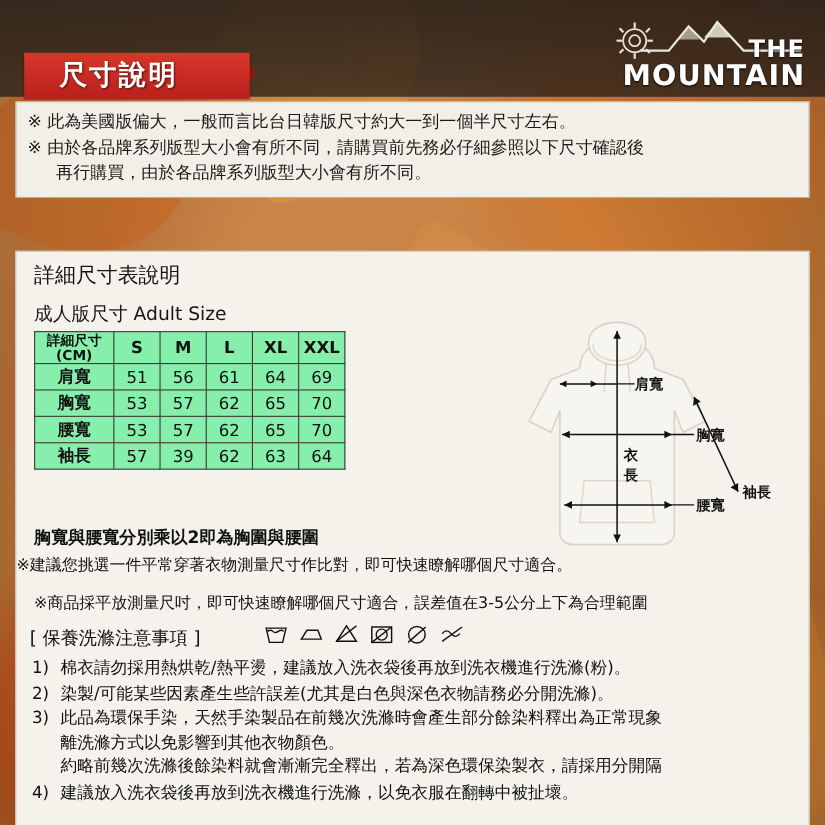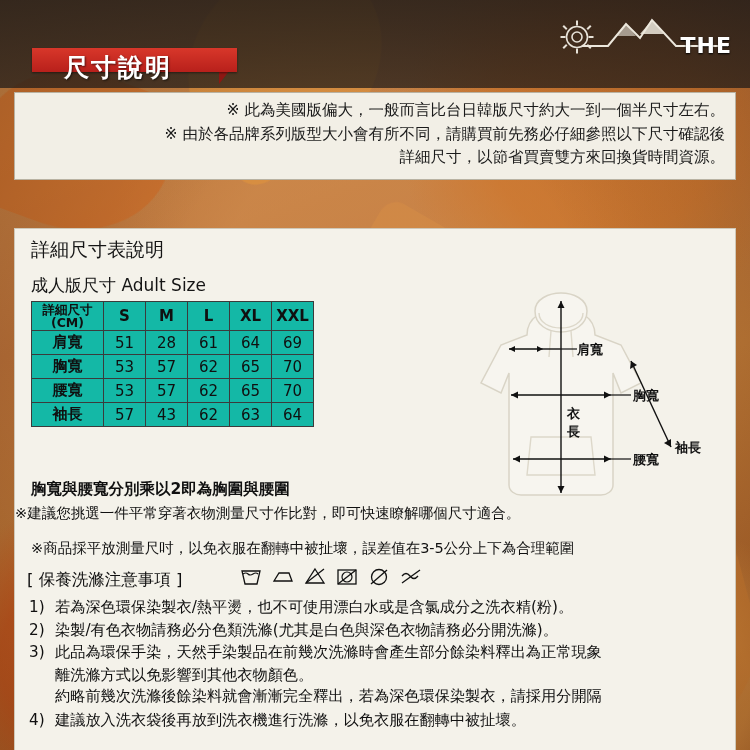--- a/index.html
+++ b/index.html
@@ -40,22 +40,22 @@
     position: absolute; inset: 0;
     background: radial-gradient(ellipse at 50% 45%, rgba(0,0,0,0) 40%, rgba(60,20,0,0.28) 100%);
   }
 
   
   .header {
     position: absolute; left: 0; top: 0; width: 750px; height: 88px;
     background: linear-gradient(180deg, rgba(24,22,22,0.80) 0%, rgba(30,26,24,0.72) 100%);
   }
   .title-ribbon {
-    position: absolute; left: 32px; top: 48px;
-    width: 205px; height: 24px;
+    position: absolute; left: 22px; top: 48px;
+    width: 205px; height: 42px;
     background: linear-gradient(180deg,#d8372a 0%, #b8201b 100%);
     box-shadow: 0 1px 2px rgba(0,0,0,.45);
     text-align: center;
   }
   .title-ribbon .txt {
     position: absolute; left: 32px; top: 3px;
     font-size: 25px; font-weight: bold; color: #ffffff;
     letter-spacing: 2px;
     text-shadow: 1px 1px 2px rgba(0,0,0,.6);
     font-family: "DejaVu Sans", "Liberation Sans", sans-serif;
@@ -86,21 +86,20 @@
   
   .notice {
     position: absolute; left: 14px; top: 92px; width: 722px; height: 88px;
     background: #f2efe6; border: 1px solid #b9b2a2;
     padding: 7px 10px 0 10px;
   }
   .notice p {
     margin: 0 0 2px 0;
     font-size: 15.5px; color: #1a1a1a; line-height: 1.4;
     font-family: "DejaVu Sans", "Liberation Sans", sans-serif;
-    text-align: right;
   }
   .notice p.indent { text-indent: 26px; }
 
   
   .panel {
     position: absolute; left: 14px; top: 183px; width: 722px; height: 553px;
     background: #f4f2ea;
     border: 1px solid #cfc8b8;
     margin-top: 45px;
   }
@@ -110,21 +109,21 @@
   }
   .h-adult {
     position: absolute; left: 16px; top: 45px;
     font-size: 17px; color: #151515; text-align: right;
   }
 
   
   table.size {
     position: absolute; left: 16px; top: 72px;
     border-collapse: collapse;
-    background: #14b8a6;
+    background: #86efac;
     font-size: 14.5px;
     color: #101010;
   }
   table.size td, table.size th {
     border: 1px solid #3b3b3b;
     text-align: center;
     padding: 2px 0;
     font-weight: bold;
     height: 24px;
   }
@@ -215,28 +214,29 @@
     </span>
     <span class="mtn">
       <svg width="150" height="34" viewBox="0 0 150 34">
         <polyline points="2,32 28,32 46,10 60,24 72,6 96,32 148,32" fill="none" stroke="#ece7dc" stroke-width="2"></polyline>
         <polygon points="72,6 84,20 60,20" fill="#ece7dc" opacity="0.85"></polygon>
         <polygon points="46,10 56,22 36,22" fill="#ece7dc" opacity="0.6"></polygon>
       </svg>
     </span>
     <div class="brand-text">
       <div class="l1">THE</div>
+      <div class="l2">MOUNTAIN</div>
     </div>
   </div>
 </div>
 
 <div class="notice">
   <p>※ 此為美國版偏大，一般而言比台日韓版尺寸約大一到一個半尺寸左右。</p>
   <p>※ 由於各品牌系列版型大小會有所不同，請購買前先務必仔細參照以下尺寸確認後</p>
-  <p class="indent">詳細尺寸，以節省買賣雙方來回換貨時間資源。</p>
+  <p class="indent">再行購買，由於各品牌系列版型大小會有所不同。</p>
 </div>
 
 <div class="panel">
 
   <div class="h-sect">詳細尺寸表說明</div>
   <div class="h-adult">成人版尺寸 Adult Size</div>
 
   <table class="size">
     <thead>
       <tr>
@@ -248,21 +248,21 @@
         <th class="sz">M</th>
         <th class="sz">L</th>
         <th class="sz">XL</th>
         <th class="sz">XXL</th>
       </tr>
     </thead>
     <tbody>
       <tr>
         <td class="rowlab">肩寬</td>
         <td class="v">51</td>
-        <td class="v">28</td>
+        <td class="v">56</td>
         <td class="v">61</td>
         <td class="v">64</td>
         <td class="v">69</td>
       </tr>
       <tr>
         <td class="rowlab">胸寬</td>
         <td class="v">53</td>
         <td class="v">57</td>
         <td class="v">62</td>
         <td class="v">65</td>
@@ -272,31 +272,31 @@
         <td class="rowlab">腰寬</td>
         <td class="v">53</td>
         <td class="v">57</td>
         <td class="v">62</td>
         <td class="v">65</td>
         <td class="v">70</td>
       </tr>
       <tr>
         <td class="rowlab">袖長</td>
         <td class="v">57</td>
-        <td class="v">43</td>
+        <td class="v">39</td>
         <td class="v">62</td>
         <td class="v">63</td>
         <td class="v">64</td>
       </tr>
     </tbody>
   </table>
 
   <div class="note-mult">胸寬與腰寬分別乘以2即為胸圍與腰圍</div>
   <div class="note-a">※建議您挑選一件平常穿著衣物測量尺寸作比對，即可快速瞭解哪個尺寸適合。</div>
-  <div class="note-b">※商品採平放測量尺吋，以免衣服在翻轉中被扯壞，誤差值在3-5公分上下為合理範圍</div>
+  <div class="note-b">※商品採平放測量尺吋，即可快速瞭解哪個尺寸適合，誤差值在3-5公分上下為合理範圍</div>
 
   <div class="diagram">
     <svg width="292" height="290" viewBox="0 0 292 290">
 
       <g fill="#f7f5ef" stroke="#d9d4c6" stroke-width="1.5">
         <path d="M92,48 C92,30 108,22 126,22 C144,22 160,30 160,48
                  L186,58 L206,96 L186,106 L178,86 L178,198
                  C178,204 172,208 166,208 L86,208 C80,208 74,204 74,198
                  L74,86 L66,106 L46,96 L66,58 Z"></path>
         <path d="M100,24 C100,52 152,52 152,24 C152,12 138,6 126,6 C114,6 100,12 100,24 Z"></path>
@@ -376,25 +376,25 @@
     </svg>
     <svg width="22" height="20" viewBox="0 0 22 20">
       <path d="M2,10 q4,-5 8,0 t8,0" fill="none" stroke="#111" stroke-width="1.3"></path>
       <line x1="2" y1="17" x2="20" y2="4" stroke="#111" stroke-width="1.3"></line>
     </svg>
   </div>
 
   <div class="care-list">
     <div class="item">
       <span class="num">1)</span>
-      <span class="body">若為深色環保染製衣/熱平燙，也不可使用漂白水或是含氯成分之洗衣精(粉)。</span>
+      <span class="body">棉衣請勿採用熱烘乾/熱平燙，建議放入洗衣袋後再放到洗衣機進行洗滌(粉)。</span>
     </div>
     <div class="item">
       <span class="num">2)</span>
-      <span class="body">染製/有色衣物請務必分色類洗滌(尤其是白色與深色衣物請務必分開洗滌)。</span>
+      <span class="body">染製/可能某些因素產生些許誤差(尤其是白色與深色衣物請務必分開洗滌)。</span>
     </div>
     <div class="item">
       <span class="num">3)</span>
       <span class="body">此品為環保手染，天然手染製品在前幾次洗滌時會產生部分餘染料釋出為正常現象</span>
     </div>
     <div class="cont">離洗滌方式以免影響到其他衣物顏色。</div>
     <div class="cont">約略前幾次洗滌後餘染料就會漸漸完全釋出，若為深色環保染製衣，請採用分開隔</div>
     <div class="item" style="margin-top:2px;">
       <span class="num">4)</span>
       <span class="body">建議放入洗衣袋後再放到洗衣機進行洗滌，以免衣服在翻轉中被扯壞。</span>

